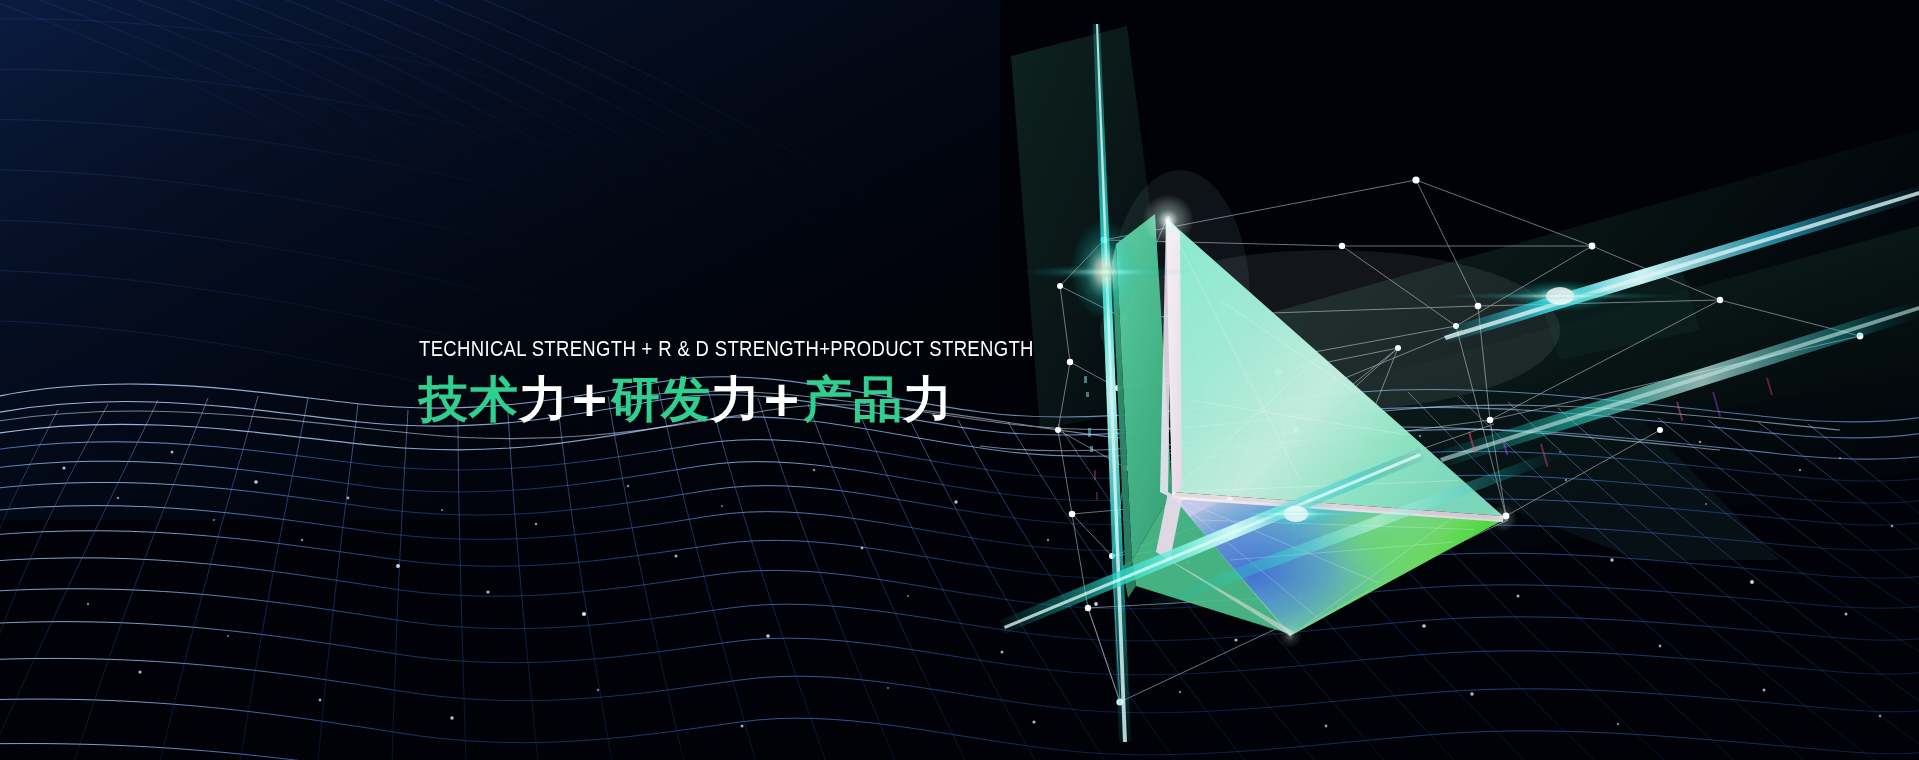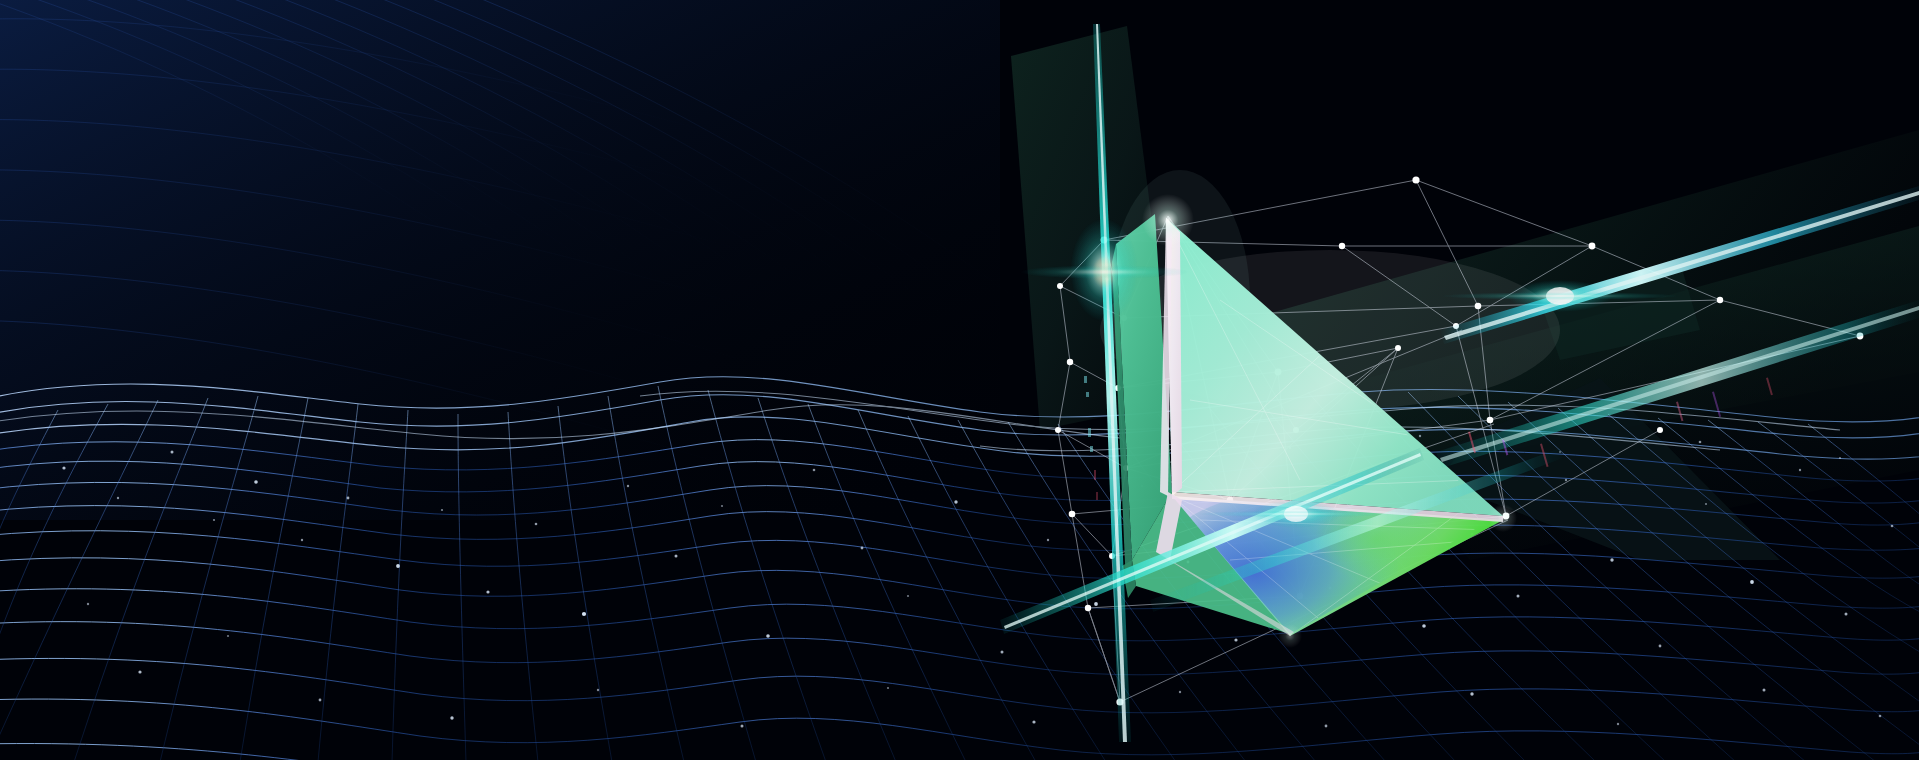--- a/index.html
+++ b/index.html
@@ -551,14 +551,20 @@
     </g>
 
     <g fill="#7fe8f0" opacity="0.5">
       <rect x="1084" y="376" width="3" height="7"></rect>
       <rect x="1086" y="392" width="3" height="5"></rect>
       <rect x="1088" y="428" width="3" height="9"></rect>
       <rect x="1090" y="446" width="3" height="6"></rect>
     </g>
   </svg>
 
+  <div class="copy">
+    <div class="eyebrow">TECHNICAL STRENGTH + R &amp; D STRENGTH+PRODUCT STRENGTH</div>
+    <div class="headline">
+      <span class="g">技术</span><span class="w">力</span><span class="w">+</span><span class="g">研发</span><span class="w">力</span><span class="w">+</span><span class="g">产品</span><span class="w">力</span>
+    </div>
+  </div>
 
 </div>
 
 </body></html>

